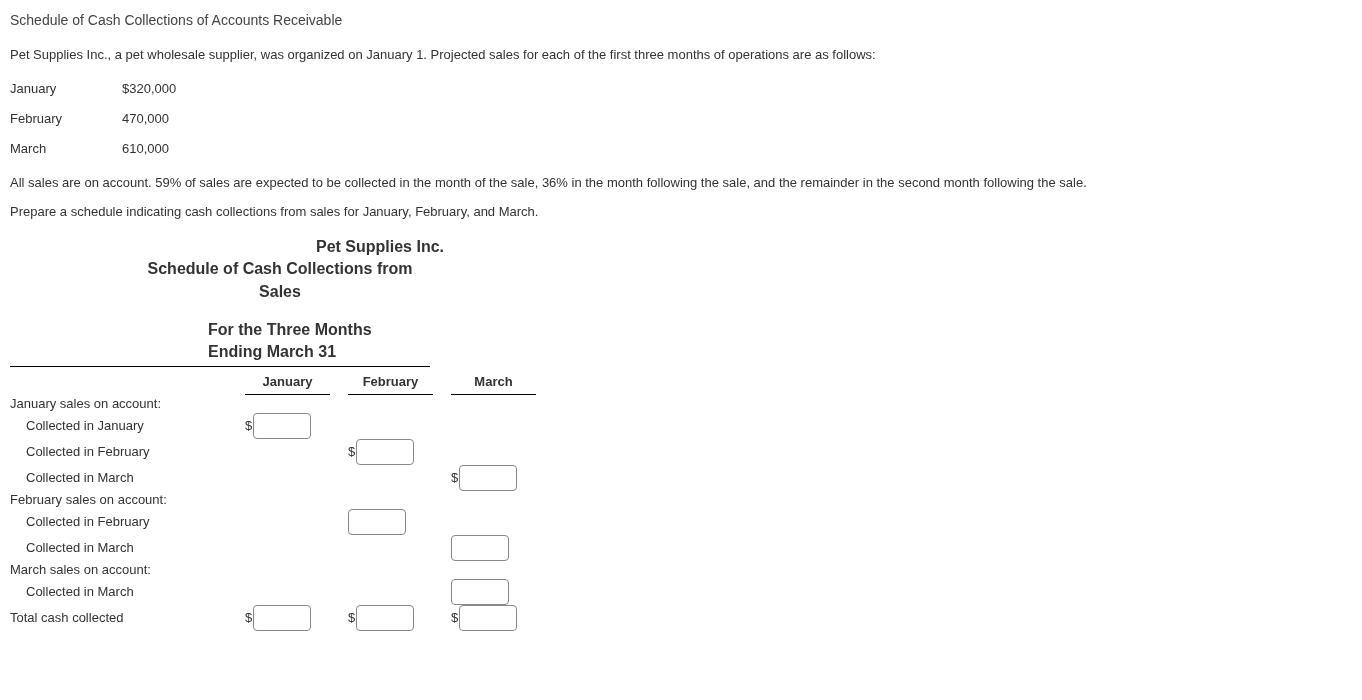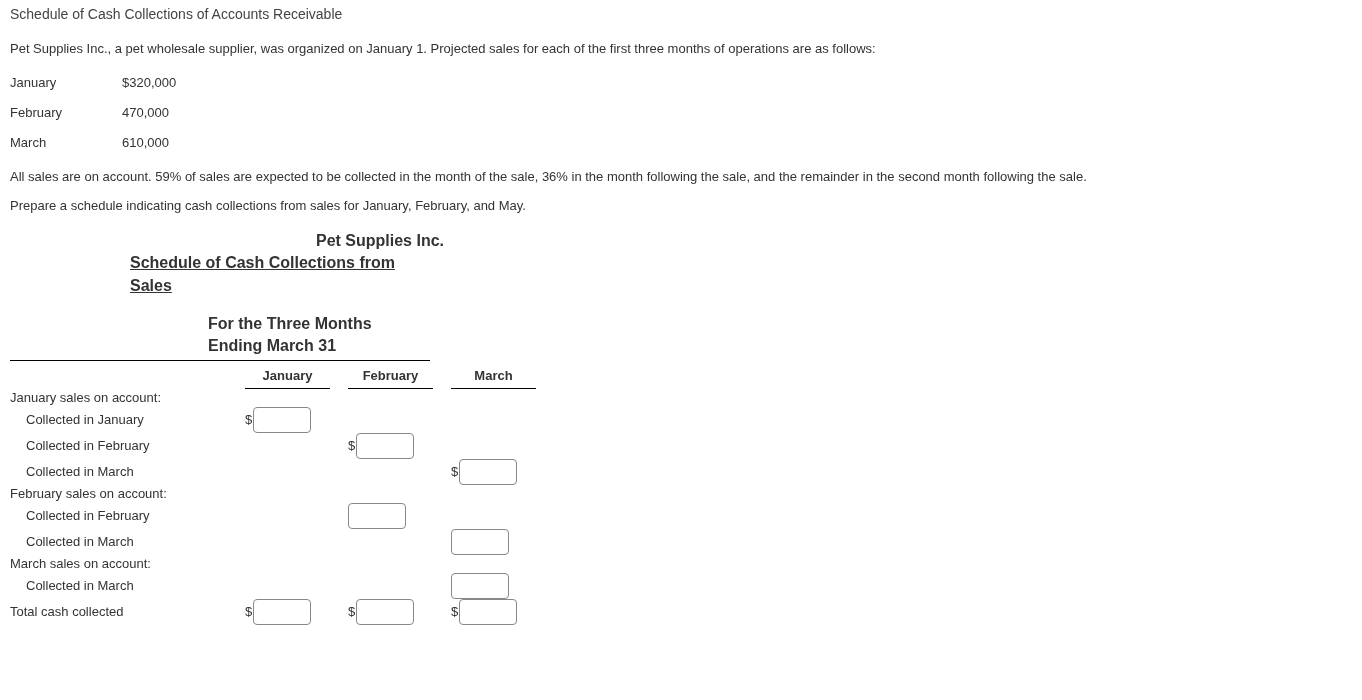--- a/index.html
+++ b/index.html
@@ -6,21 +6,21 @@
     font-family: Verdana, Arial, sans-serif;
     font-size: 13px;
     color: #333;
     margin: 0;
     padding: 0 10px;
     line-height: 1.4;
   }
   .header-title {
     font-size: 14px;
     color: #444;
-    margin: 5px 0 15px 0;
+    margin: 11px 0 15px 0;
   }
   p { margin: 10px 0; }
   .sales-table {
     border-collapse: collapse;
     margin: 8px 0;
   }
   .sales-table td {
     padding: 6px 60px 6px 0;
     font-size: 13px;
   }
@@ -31,21 +31,21 @@
     margin-top: 15px;
   }
   .schedule-header {
     font-weight: bold;
     font-size: 16px;
     width: 420px;
     border-bottom: 1px solid #000;
     padding-bottom:2px;
   }
   .schedule-header div:nth-child(1){ text-align:center; padding-left:120px;}
-  .schedule-header div:nth-child(2){ text-align:left;text-decoration:underline;}
+  .schedule-header div:nth-child(2){ text-align:center;}
   .schedule-header div:nth-child(3){ text-align:left; padding-left:78px;margin-top:16px;}
   .schedule-header-inner{
     padding-left:70px;
   }
   .col-headers {
     display:flex;
     margin-top:6px;
   }
   .col-headers .spacer { width:235px; }
   .col-headers .col {
@@ -104,21 +104,21 @@
   </tr>
   <tr>
     <td>March</td>
     <td>610,000</td>
   </tr>
 </tbody>
   </table>
 
 <p>All sales are on account. 59% of sales are expected to be collected in the month of the sale, 36% in the month following the sale, and the remainder in the second month following the sale.</p>
 
-<p>Prepare a schedule indicating cash collections from sales for January, February, and May.</p>
+<p>Prepare a schedule indicating cash collections from sales for January, February, and March.</p>
 
 <div class="schedule-wrap">
   <div class="schedule-header">
     <div class="schedule-header-inner">
       <div style="text-align:center;width:260px;">Pet Supplies Inc.</div>
       <div>Schedule of Cash Collections from Sales</div>
       <div>For the Three Months Ending March 31</div>
     </div>
   </div>
 

